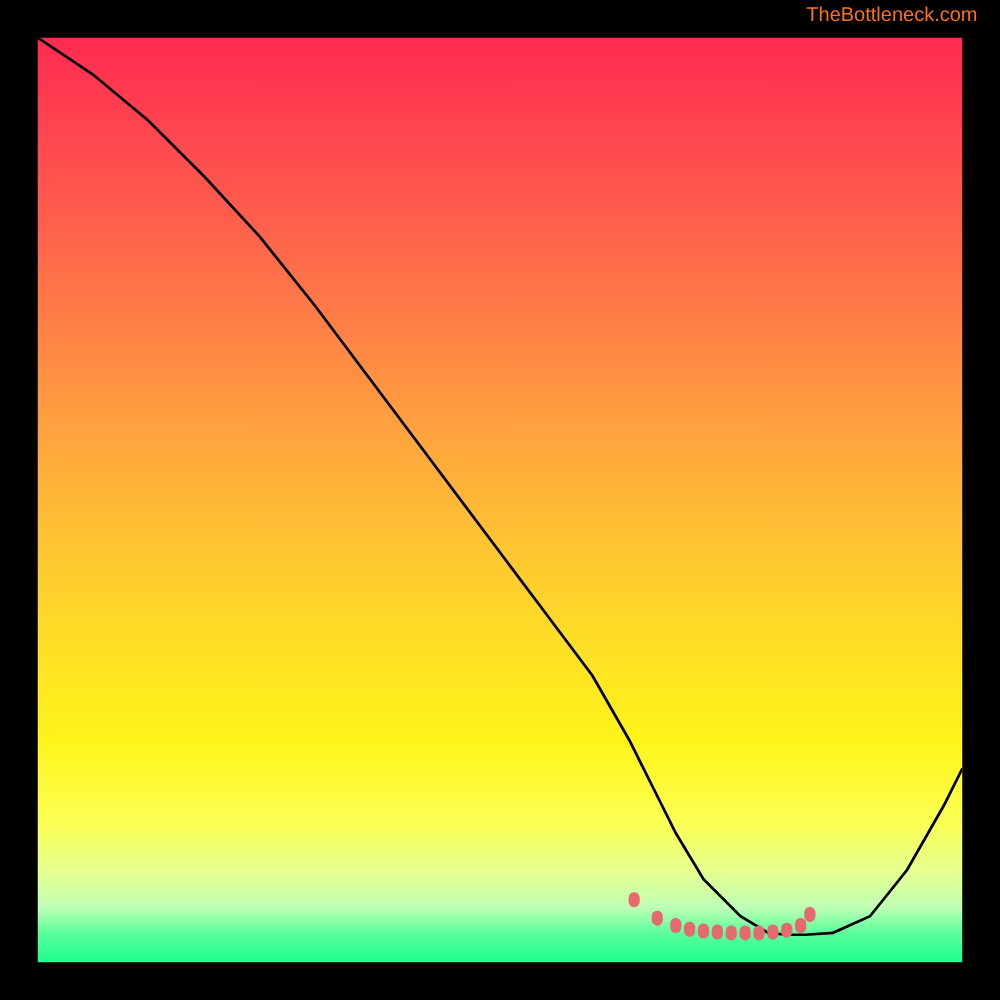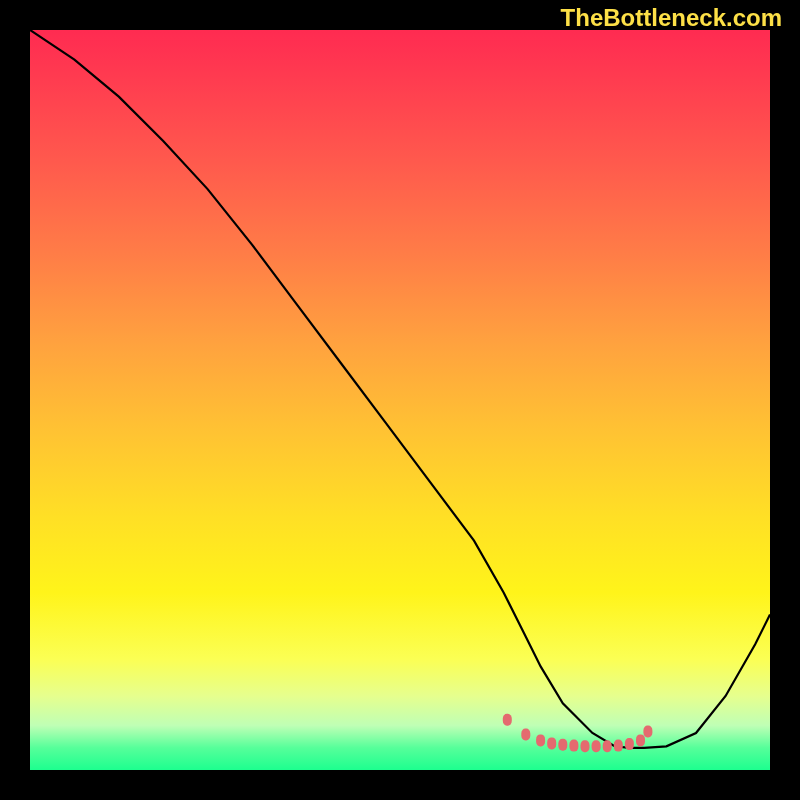--- a/index.html
+++ b/index.html
@@ -7,23 +7,23 @@
     width: 800px;
     height: 800px;
     background: #000;
     position: relative;
     font-family: Arial, sans-serif;
   }
   .watermark {
     position: absolute;
     top: 4px;
     right: 18px;
-    color: #fde047;
-    font-size: 24px;
-    font-weight: bold;
+    color: #f97316;
+    font-size: 16px;
+    font-weight: normal;
     z-index: 10;
   }
   .plot-area {
     position: absolute;
     left: 30px;
     top: 30px;
     width: 740px;
     height: 740px;
     overflow: hidden;
   }

